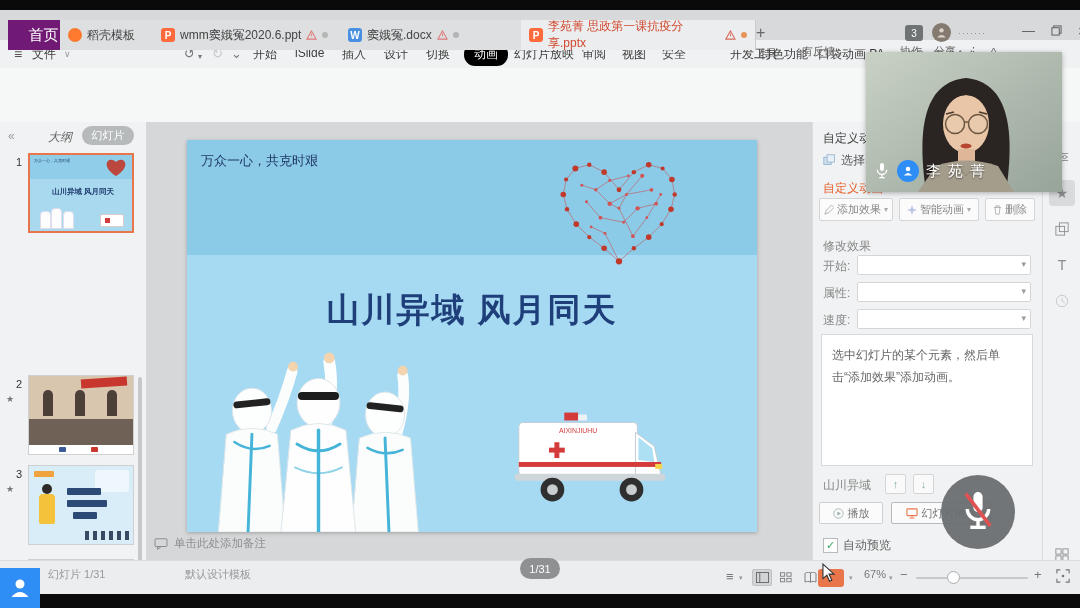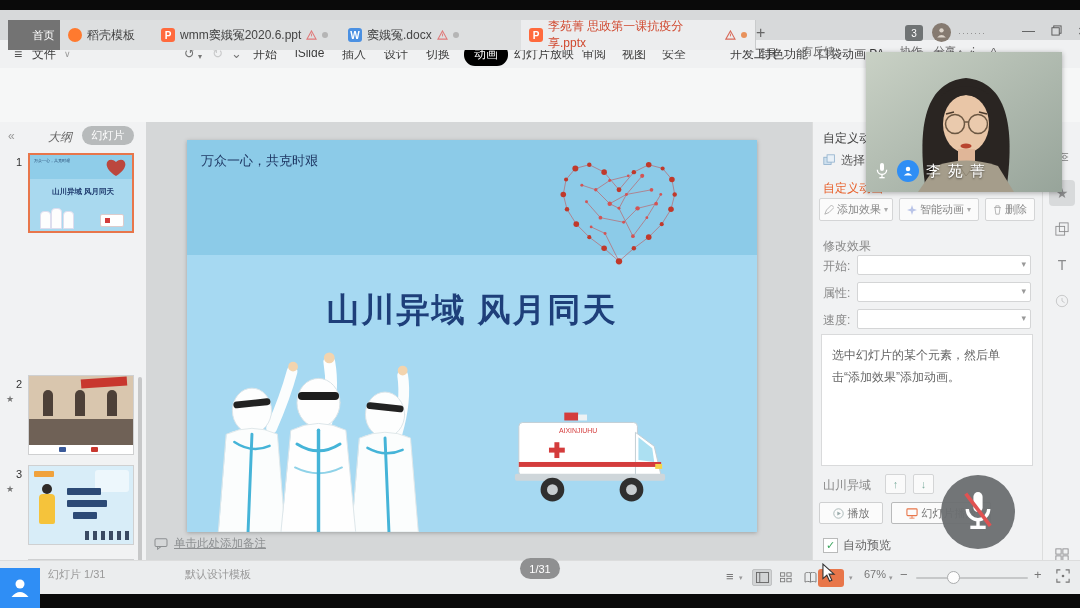--- a/index.html
+++ b/index.html
@@ -3,22 +3,22 @@
 <meta charset="utf-8">
 <style>
   html,body{margin:0;padding:0;background:#000;}
   #app{position:relative;width:1080px;height:608px;overflow:hidden;
        font-family:"Liberation Sans","DejaVu Sans",sans-serif;background:#000;}
   .abs{position:absolute;}
   
   .strip{position:absolute;left:0;width:1080px;background:#0a0a0a;z-index:25;}
   
   .tabbar{position:absolute;left:0;top:10px;width:1080px;height:30px;background:#d7d9da;z-index:1;}
-  .hometab{position:absolute;left:8px;top:10px;width:71px;height:30px;background:#737373;color:#fff;
-           font-size:11px;display:flex;align-items:center;justify-content:center;}
+  .hometab{position:absolute;left:8px;top:10px;width:71px;height:30px;background:#701a75;color:#fff;
+           font-size:15px;display:flex;align-items:center;justify-content:center;}
   .doctab{position:absolute;top:10px;height:30px;display:flex;align-items:center;gap:5px;
           padding:0 8px;font-size:12px;color:#444;background:#dddfe0;border-right:1px solid #c9cbcc;}
   .doctab.active{background:#ecedee;color:#d0482e;}
   .fico{width:14px;height:14px;border-radius:3px;color:#fff;font-size:10px;font-weight:bold;
         display:flex;align-items:center;justify-content:center;flex:0 0 auto;}
   .fico.p{background:#ff6a3d;} .fico.w{background:#4a90e2;} .fico.d{background:#ff7a2f;border-radius:50%;}
   .tabdot{width:6px;height:6px;border-radius:50%;background:#b5b5b5;}
   .doctab.active .tabdot{background:#e8925c;}
   .winbtns{position:absolute;top:12px;display:flex;gap:16px;color:#555;font-size:13px;align-items:center;}
   .badge3{position:absolute;top:15px;left:905px;width:18px;height:16px;background:#6f7374;color:#fff;
@@ -82,21 +82,21 @@
   .t4bg{position:absolute;inset:0;background:#fff;}
   .t4cell{position:absolute;border-radius:1px;}
   
   .canvas{position:absolute;left:146px;top:122px;width:666px;height:438px;background:#d5d7d8;}
   .slide{position:absolute;left:41px;top:18px;width:570px;height:392px;background:#a6d9f2;
          box-shadow:0 1px 4px rgba(0,0,0,.25);overflow:hidden;}
   .slideband{position:absolute;left:0;top:0;width:570px;height:115px;background:#8ccbe8;}
   .cornertext{position:absolute;left:14px;top:12px;font-size:13px;color:#1f3864;}
   .slidetitle{position:absolute;left:0;top:148px;width:570px;text-align:center;font-size:33px;font-weight:bold;
               color:#1e3f7a;letter-spacing:2px;}
-  .notesrow{position:absolute;left:8px;top:414px;display:flex;align-items:center;gap:6px;color:#8d9092;font-size:11.5px;text-decoration:underline;}
+  .notesrow{position:absolute;left:8px;top:414px;display:flex;align-items:center;gap:6px;color:#8d9092;font-size:11.5px;}
   
   .rpanel{position:absolute;left:812px;top:122px;width:230px;height:438px;background:#f1f2f3;
           border-left:1px solid #dcdddd;font-size:12px;color:#555;}
   .rp-title{position:absolute;left:10px;top:8px;color:#444;}
   .rp-sel{position:absolute;left:10px;top:30px;display:flex;gap:5px;align-items:center;color:#555;}
   .rp-tab{position:absolute;left:10px;top:58px;color:#e8622d;}
   .rbtn{position:absolute;top:76px;height:23px;background:#fbfbfb;border:1px solid #d4d5d6;border-radius:2px;
         display:flex;align-items:center;justify-content:center;gap:3px;font-size:11px;color:#888;box-sizing:border-box;}
   .rp-lab{position:absolute;left:10px;color:#888;}
   .rsel{position:absolute;left:44px;width:174px;height:20px;background:#fff;border:1px solid #d4d5d6;border-radius:2px;box-sizing:border-box;}

